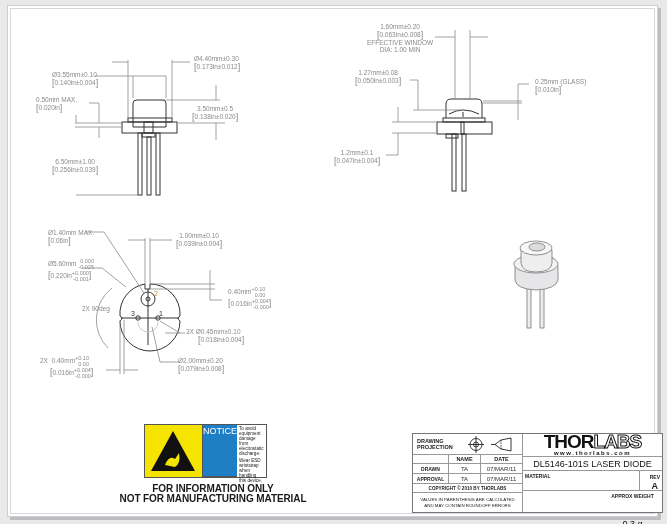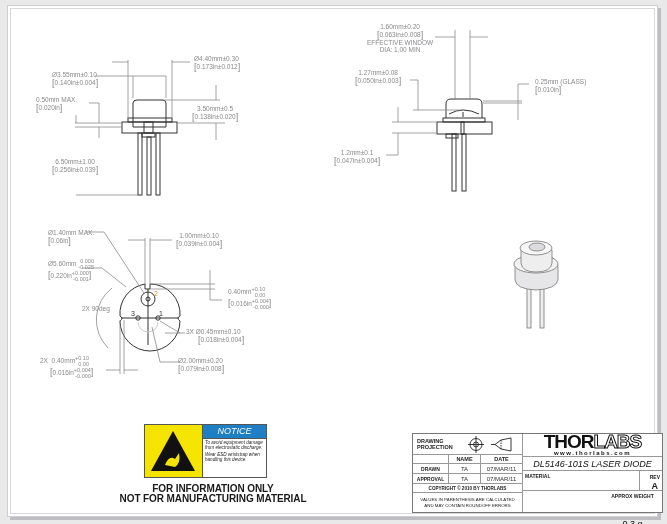--- a/index.html
+++ b/index.html
@@ -9,21 +9,21 @@
   svg.draw{position:absolute;left:0;top:0;}
   .lbl{position:absolute;font-size:6.5px;line-height:7.5px;color:#8a8a8e;white-space:nowrap;text-align:center;}
   .lbl.left{text-align:left;}
   .tol{display:inline-block;vertical-align:middle;font-size:5.5px;line-height:6px;text-align:right;}
   .br{font-size:9px;vertical-align:middle;color:#8a8a8e;}
   .pin-num{position:absolute;font-size:7px;color:#333;}
   .pin-num.orange{color:#d08a2a;}
   
   .notice{position:absolute;left:144px;top:424px;width:121px;height:52px;border:1px solid #555;display:flex;background:#fff;}
   .notice .ylw{width:57px;height:100%;background:#f5e300;border-right:1px solid #555;position:relative;}
-  .notice .right{flex:1;display:flex;flex-direction:column;font-style:italic;}
+  .notice .right{flex:1;display:flex;}
   .notice .hdr{background:#1f7fc4;color:#fff;font-size:9px;text-align:center;line-height:13px;border-bottom:1px solid #555;}
   .notice .txt{font-size:4.6px;line-height:5px;color:#222;padding:1px 2px;}
   .notice .txt p{margin:0 0 2px 0;}
   .disclaimer{position:absolute;left:118px;top:484px;width:190px;text-align:center;font-size:10px;line-height:10px;color:#1a1a1a;font-weight:bold;letter-spacing:-0.1px;}
   
   .tb{position:absolute;left:412px;top:433px;width:249px;height:78px;border:1px solid #777;background:#fff;}
   .tb .cell{position:absolute;border-right:1px solid #999;border-bottom:1px solid #999;box-sizing:border-box;font-size:5.5px;color:#222;font-weight:bold;}
   .tb .c{display:flex;align-items:center;justify-content:center;text-align:center;}
   .tb .val{font-weight:normal;color:#333;font-size:6px;}
   .logo{font-family:"Liberation Sans",sans-serif;font-weight:bold;font-size:19px;letter-spacing:-1px;color:#111;line-height:17px;}
@@ -270,21 +270,21 @@
   <div class="cell c val" style="left:36px;top:40px;width:32px;height:10px;">TA</div>
   <div class="cell c val" style="left:68px;top:40px;width:42px;height:10px;">07/MAR/11</div>
 
   <div class="cell c" style="left:0;top:50px;width:110px;height:9px;font-size:4.6px;">COPYRIGHT © 2010 BY THORLABS</div>
   <div class="cell c" style="left:0;top:59px;width:110px;height:19px;font-size:4.4px;line-height:5.5px;font-weight:normal;padding:0 6px;border-bottom:none;">VALUES IN PARENTHESIS ARE CALCULATED AND MAY CONTAIN ROUNDOFF ERRORS</div>
 
   <div class="cell c" style="left:110px;top:0;width:139px;height:23px;border-right:none;flex-direction:column;">
     <div class="logo"><span>THOR</span><span class="labs">LABS</span></div>
     <div class="www">www.thorlabs.com</div>
   </div>
-  <div class="cell c" style="left:110px;top:23px;width:139px;height:14px;border-right:none;font-weight:normal;font-size:9px;color:#111;font-style:italic;">DL5146-101S LASER DIODE</div>
+  <div class="cell c" style="left:110px;top:23px;width:139px;height:14px;border-right:none;font-weight:normal;font-size:9px;color:#111;">DL5146-101S LASER DIODE</div>
   <div class="cell" style="left:110px;top:37px;width:117px;height:20px;">
     <div style="position:absolute;left:2px;top:2px;font-size:5px;">MATERIAL</div>
     <div class="val"></div>
   </div>
   <div class="cell" style="left:227px;top:37px;width:22px;height:20px;border-right:none;">
     <div style="position:absolute;right:2px;top:3px;font-size:5px;">REV</div>
     <div style="position:absolute;right:4px;top:10px;font-size:9px;">A</div>
   </div>
   <div class="cell" style="left:190px;top:57px;width:59px;height:21px;border-right:none;border-bottom:none;">
     <div style="position:absolute;left:0;right:0;top:2px;text-align:center;font-size:5px;">APPROX WEIGHT</div>

